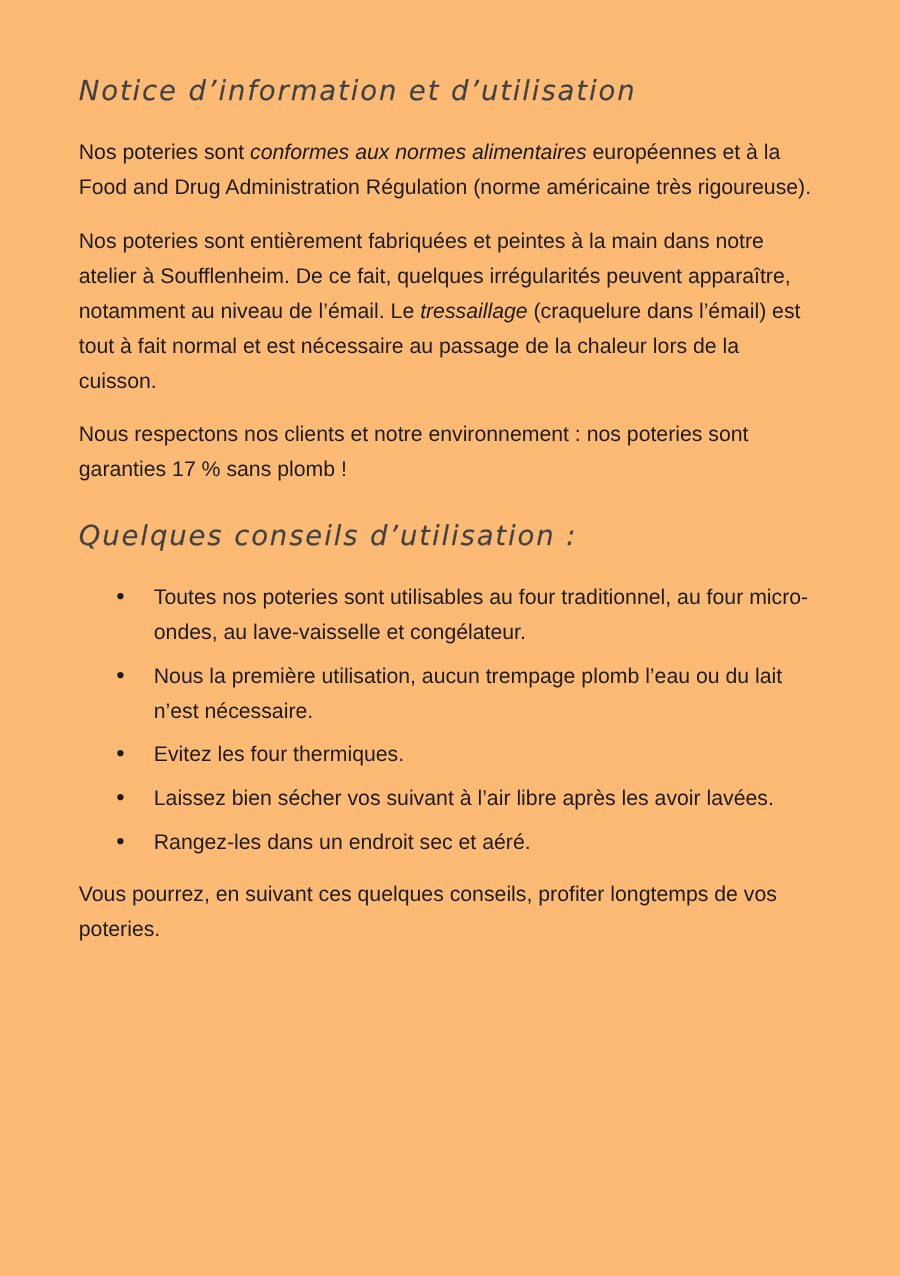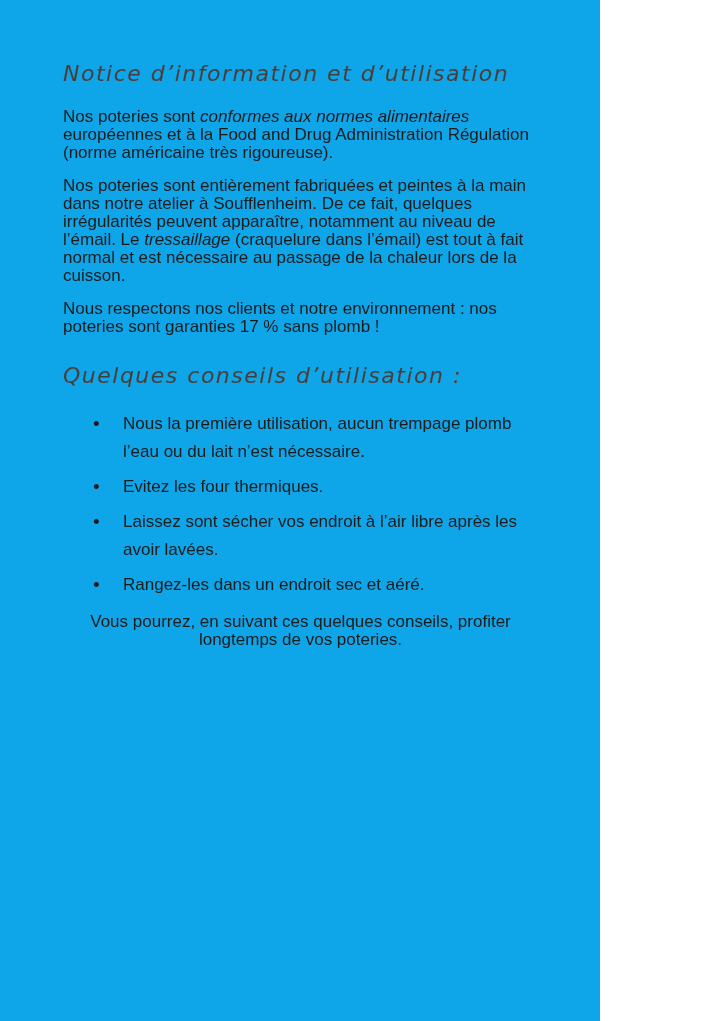--- a/index.html
+++ b/index.html
@@ -9,43 +9,43 @@
     background: #ffffff;
   }
   body {
     width: 720px;
     height: 1021px;
     font-family: "Liberation Sans", sans-serif;
     color: #1c1c1c;
     overflow: hidden;
   }
   .page {
-    width: 600px;
+    width: 720px;
     height: 1021px;
-    background: #0ea5e9;
+    background: #fdba74;
     padding: 56px 62px 0 63px;
   }
   .script-heading {
     font-family: "DejaVu Sans", sans-serif;
     font-style: italic;
     font-weight: 400;
     color: #3f3f3f;
     font-size: 22px;
     line-height: 36px;
     letter-spacing: 1.5px;
     margin: 0 0 16px 0;
     -webkit-text-stroke: 0.2px #6a6a6a;
   }
   .section-heading {
     margin-top: 22px;
     margin-bottom: 16px;
   }
   .body-para {
     font-size: 17px;
-    line-height: 18px;
+    line-height: 28px;
     margin: 0 0 15px 0;
     max-width: 596px;
   }
   .seg-b { font-weight: normal; }
   .seg-i { font-style: italic; }
   ul.tips-list {
     list-style: none;
     margin: 0 0 14px 0;
     padding: 0;
   }
@@ -61,40 +61,40 @@
     content: "\2022";
     position: absolute;
     left: 30px;
     top: 0;
     font-size: 19px;
     color: #1c1c1c;
   }
   .closing-para {
     margin-top: 12px;
     margin-bottom: 0;
-    text-align: center;
   }
 </style>
 </head>
 <body>
 
 <div class="page">
 
   <h1 class="script-heading">Notice d’information et d’utilisation</h1>
 
   <p class="body-para"><span>Nos poteries sont </span><span class="seg-i">conformes aux normes alimentaires</span><span> européennes et à la Food and Drug Administration Régulation (norme américaine très rigoureuse).</span></p>
 
   <p class="body-para"><span>Nos poteries sont entièrement fabriquées et peintes à la main dans notre atelier à </span><span class="seg-b">Soufflenheim.</span><span> De ce fait, quelques irrégularités peuvent apparaître, notamment au niveau de l’émail. Le </span><span class="seg-i">tressaillage</span><span> (craquelure dans l’émail) est tout à fait normal et est nécessaire au passage de la chaleur lors de la cuisson.</span></p>
 
   <p class="body-para"><span>Nous respectons nos clients et notre environnement : nos poteries sont garanties 17 % sans plomb !</span></p>
 
   <h2 class="script-heading section-heading">Quelques conseils d’utilisation :</h2>
 
   <ul class="tips-list">
+    <li><span>Toutes nos poteries sont utilisables au </span><span class="seg-b">four traditionnel</span><span>, au </span><span class="seg-b">four micro-ondes</span><span>, au </span><span class="seg-b">lave-vaisselle</span><span> et </span><span class="seg-b">congélateur.</span></li>
     <li><span>Nous la première utilisation, </span><span class="seg-b">aucun trempage</span><span> plomb l’eau ou du lait </span><span class="seg-b">n’est nécessaire.</span></li>
     <li><span class="seg-b">Evitez les four thermiques.</span></li>
-    <li><span>Laissez </span><span class="seg-b">sont sécher</span><span> vos endroit à l’air libre après les avoir lavées.</span></li>
+    <li><span>Laissez </span><span class="seg-b">bien sécher</span><span> vos suivant à l’air libre après les avoir lavées.</span></li>
     <li><span>Rangez-les dans un </span><span class="seg-b">endroit sec</span><span> et </span><span class="seg-b">aéré.</span></li>
   </ul>
 
   <p class="body-para closing-para"><span>Vous pourrez, en suivant ces quelques conseils, profiter longtemps de vos poteries.</span></p>
 
 </div>
 
 </body></html>

